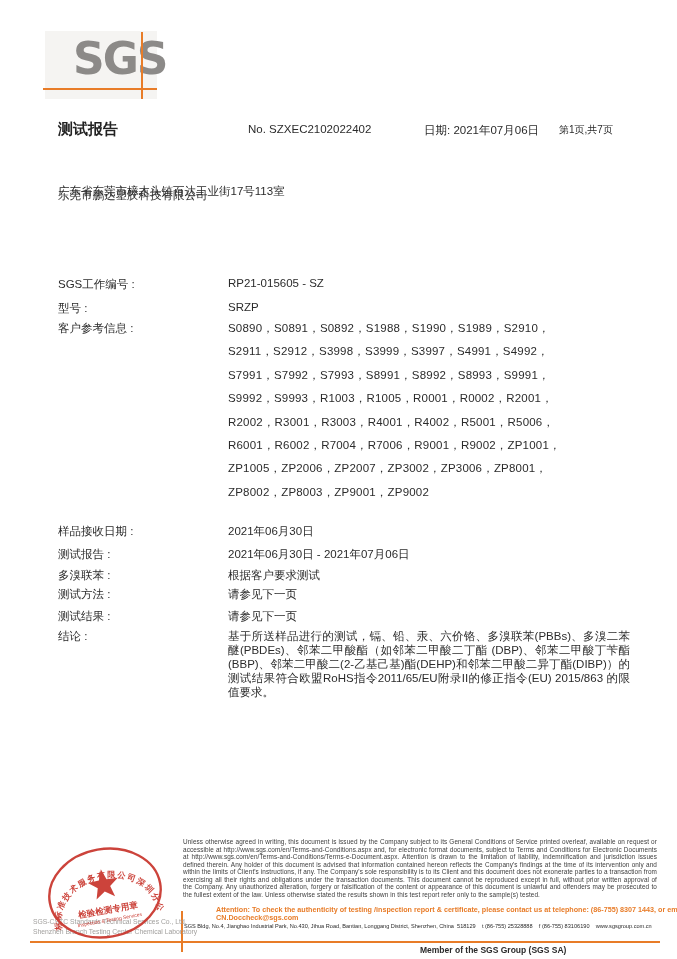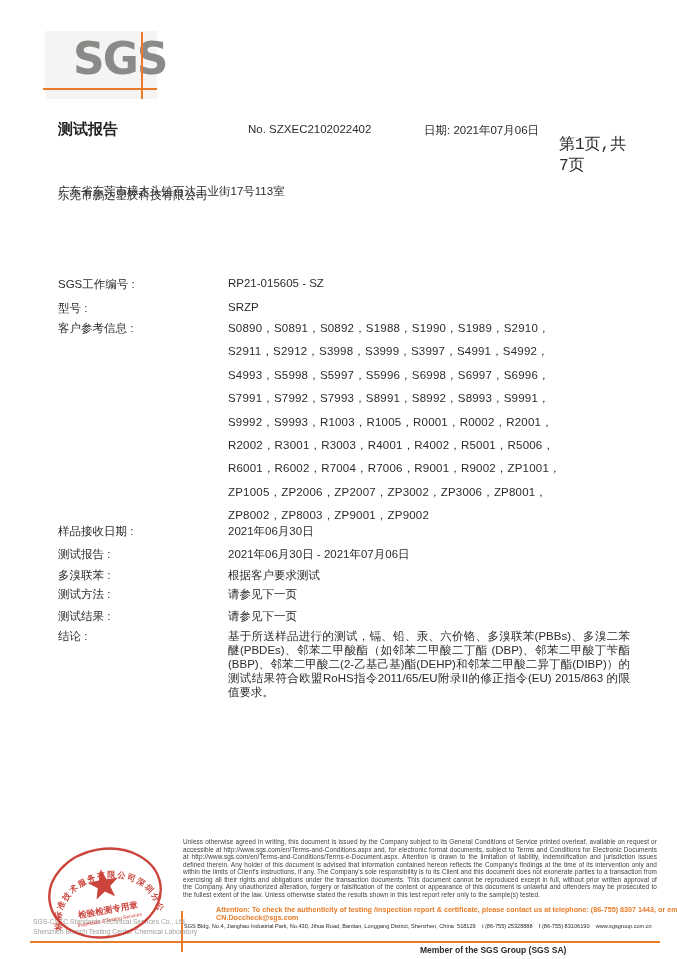--- a/index.html
+++ b/index.html
@@ -13,21 +13,21 @@
     position:absolute;left:28px;top:2px;font-size:44px;font-weight:bold;color:#8c8a88;
     letter-spacing:-2px;font-family:"DejaVu Sans","Liberation Sans",sans-serif;
   }
   .logo-hline{position:absolute;left:-2px;top:57px;width:114px;height:2px;background:#e87c28;}
   .logo-vline{position:absolute;left:96px;top:1px;width:2px;height:67px;background:#e87c28;}
   
   .header-row{position:absolute;left:58px;top:120px;width:575px;height:20px;}
   .doc-title{position:absolute;left:0;top:0;font-size:15px;font-weight:bold;color:#222;}
   .report-no{position:absolute;left:172px;top:3px;font-size:11.5px;margin-left:18px;}
   .report-date{position:absolute;left:366px;top:3px;font-size:11.5px;}
-  .report-pages{position:absolute;left:501px;top:14px;font-size:16px;font-family:Liberation Mono, monospace;}
+  .report-pages{position:absolute;left:501px;top:3px;font-size:10px;}
   .company-name{position:absolute;left:58px;top:159px;font-size:11.5px;margin-top:29px;}
   .company-address{position:absolute;left:58px;top:184px;font-size:11.5px;}
   .sample-statement{position:absolute;left:58px;top:254px;font-size:11.5px;}
   
   .frow{position:absolute;left:58px;width:572px;font-size:11.5px;}
   .flabel{position:absolute;left:0;top:0;width:168px;}
   .fvalue{position:absolute;left:170px;top:0;width:402px;}
   .code-line{height:23.4px;letter-spacing:0.2px;}
   .para{line-height:14px;text-align:justify;}
   
@@ -78,21 +78,20 @@
   <div class="frow" style="top:301px">
     <span class="flabel">型号 :</span>
     <span class="fvalue">SRZP</span>
   </div>
 
   <div class="frow" style="top:321px">
     <span class="flabel">客户参考信息 :</span>
     <span class="fvalue">
       <div class="code-line">S0890，S0891，S0892，S1988，S1990，S1989，S2910，</div>
       <div class="code-line">S2911，S2912，S3998，S3999，S3997，S4991，S4992，</div>
-      <div class="code-line">S4993，S5998，S5997，S5996，S6998，S6997，S6996，</div>
       <div class="code-line">S7991，S7992，S7993，S8991，S8992，S8993，S9991，</div>
       <div class="code-line">S9992，S9993，R1003，R1005，R0001，R0002，R2001，</div>
       <div class="code-line">R2002，R3001，R3003，R4001，R4002，R5001，R5006，</div>
       <div class="code-line">R6001，R6002，R7004，R7006，R9001，R9002，ZP1001，</div>
       <div class="code-line">ZP1005，ZP2006，ZP2007，ZP3002，ZP3006，ZP8001，</div>
       <div class="code-line">ZP8002，ZP8003，ZP9001，ZP9002</div>
     </span>
   </div>
 
   <div class="frow" style="top:524px">

